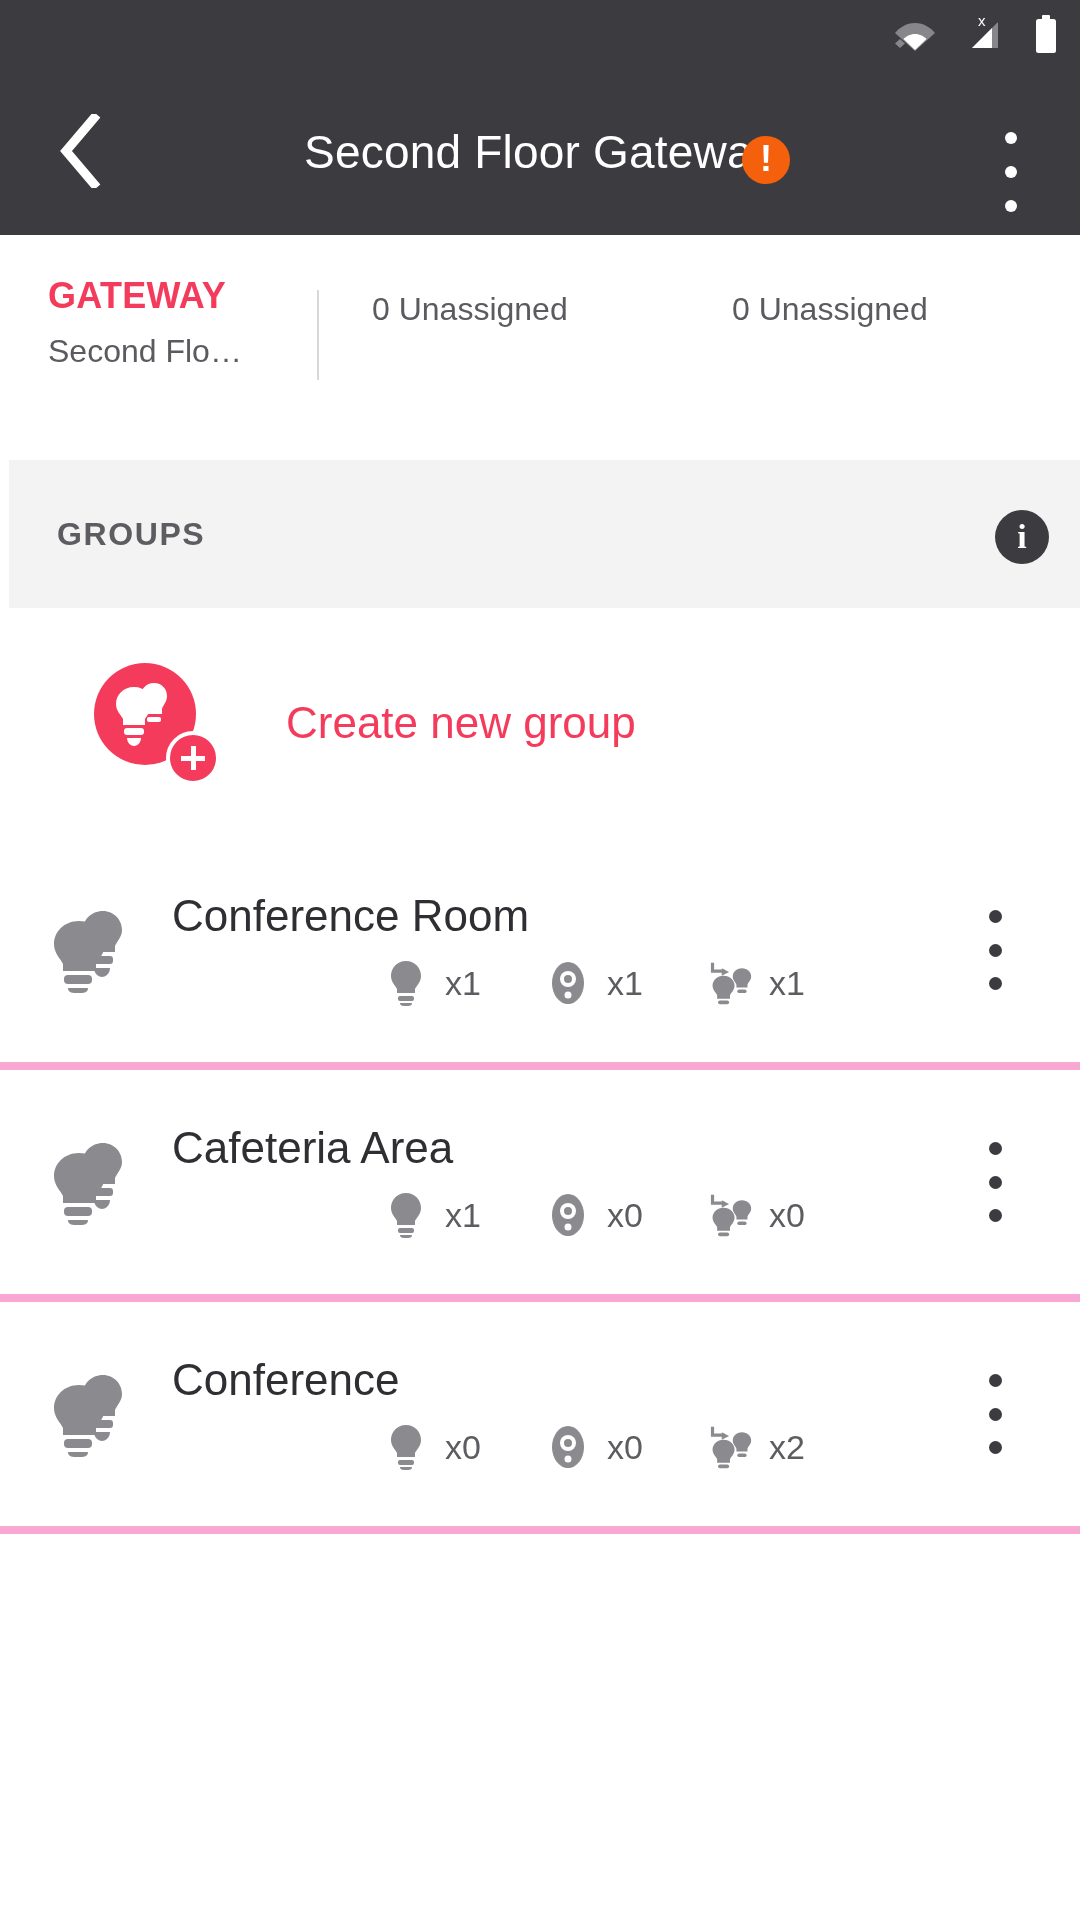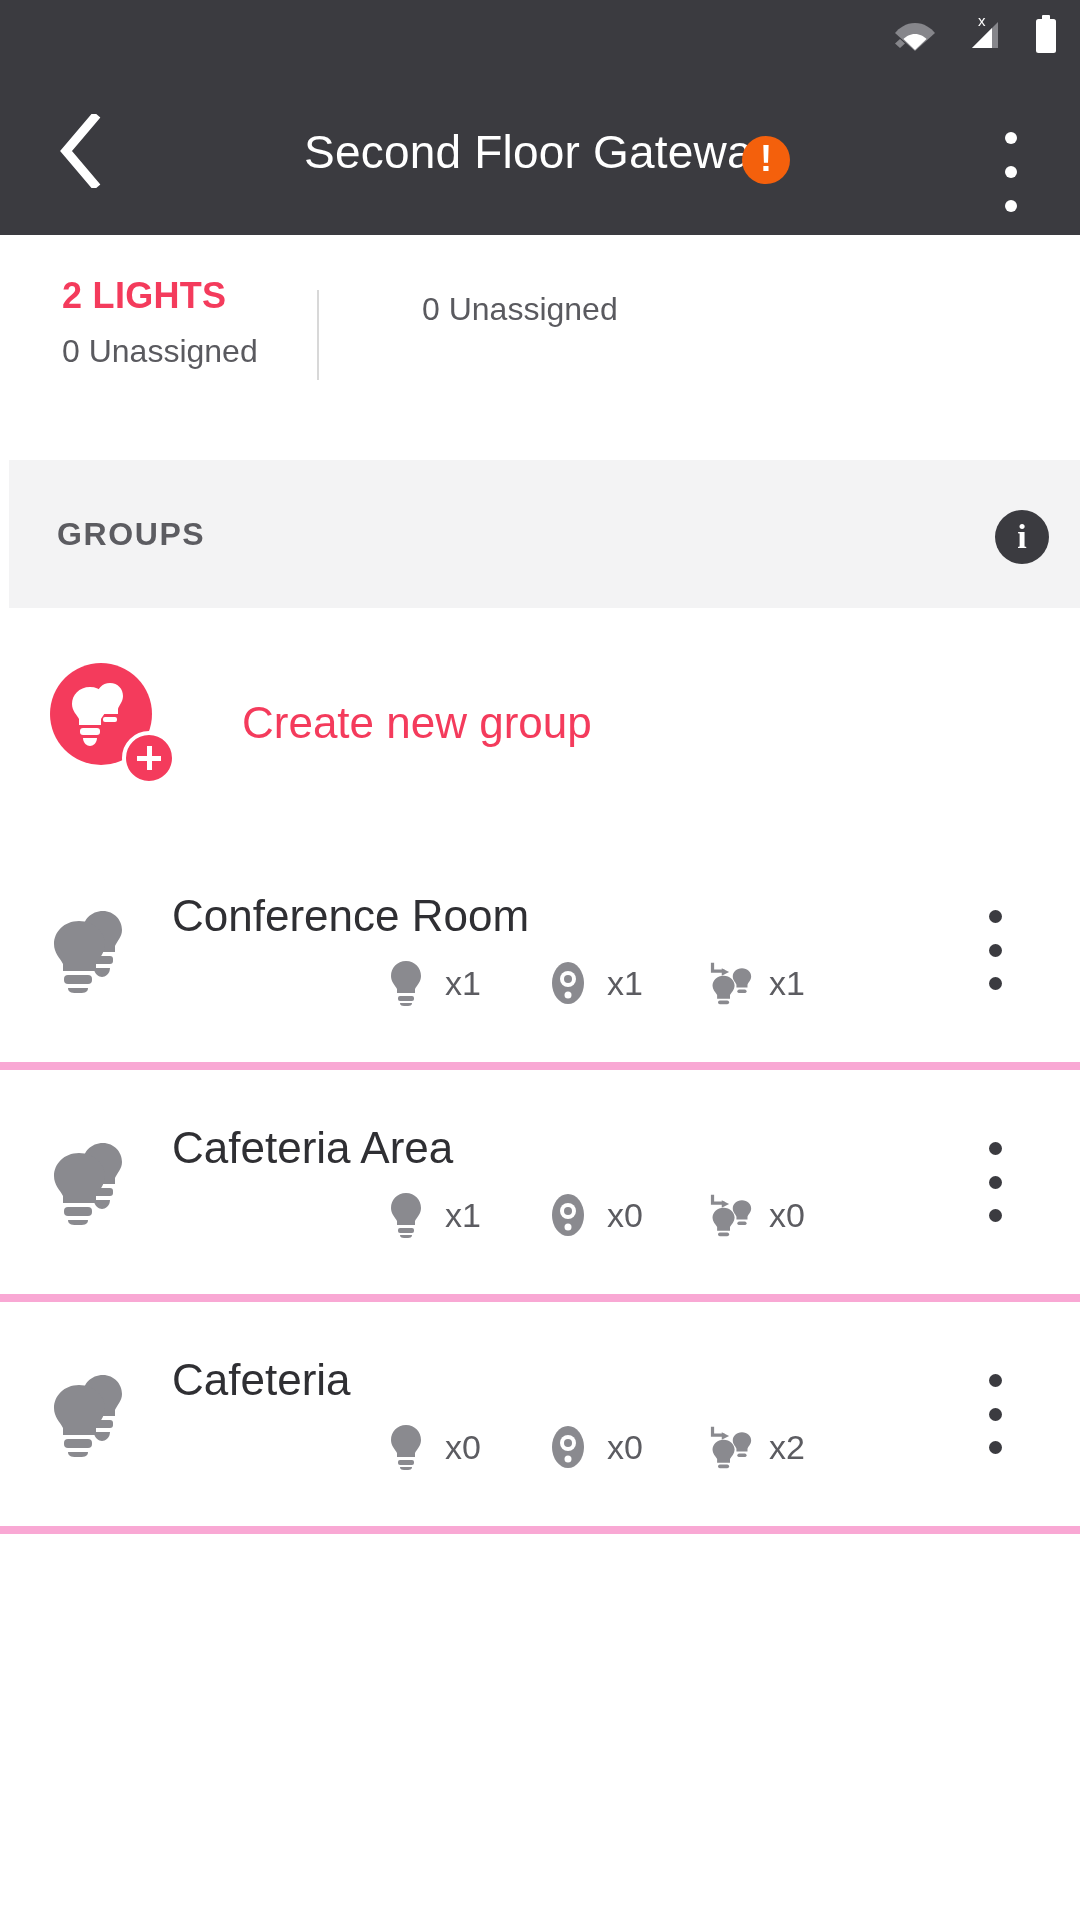--- a/index.html
+++ b/index.html
@@ -105,21 +105,21 @@
     cursor:pointer;
   }
   .info-btn span {
     color:#fff; font-size:34px; font-weight:700;
     font-family:"Liberation Serif", serif; line-height:1;
   }
 
   
   .create-row {
     position:absolute; top:608px; left:0; width:1080px; height:230px;
-    display:flex; align-items:center; cursor:pointer;
+    display:flex; align-items:center; cursor:pointer;padding-left:44px;
   }
   .create-icon {
     position:relative; margin-left:50px;
     width:120px; height:120px; flex:0 0 120px;
   }
   .create-circle {
     position:absolute; left:0; top:0;
     width:102px; height:102px; border-radius:50%;
     background:#f43b5c;
   }
@@ -225,22 +225,25 @@
     </div>
 
     <div class="appbar-menu">
       <i></i>
       <i></i>
       <i></i>
     </div>
   </div>
 
   <div class="stats">
+    <div class="stat stat-1">
+      <div class="stat-title">GATEWAY</div>
+      <div class="stat-sub">Second Flo…</div>
+    </div>
     <div class="stat stat-2">
-      <div class="stat-title">2 LIGHTS</div>
       <div class="stat-sub">0 Unassigned</div>
     </div>
     <div class="stat stat-3">
       <div class="stat-sub">0 Unassigned</div>
     </div>
   </div>
   <div class="stat-divider"></div>
 
   <div class="groups-header">
     <div class="groups-label">GROUPS</div>
@@ -399,21 +402,21 @@
                    C64 34 69 30 69 23 C69 13 61 4 50 4 Z" fill="#8a8a8f"></path>
           <rect x="38" y="49" width="22" height="8" rx="3" fill="#8a8a8f"></rect>
           <path d="M41 61 L57 61 C57 67 52 70 49 70 C46 70 41 67 41 61 Z" fill="#8a8a8f"></path>
           <path d="M26 14 C11 14 1 25 1 37 C1 46 7 51 10 57 L10 64 L43 64 L43 57
                    C46 51 52 46 52 37 C52 25 41 14 26 14 Z" fill="#8a8a8f"></path>
           <rect x="11" y="68" width="28" height="9" rx="4" fill="#8a8a8f"></rect>
           <path d="M15 81 L35 81 C35 86 30 86 25 86 C20 86 15 86 15 81 Z" fill="#8a8a8f"></path>
         </svg>
       </div>
       <div class="group-body">
-        <div class="group-name">Cafeteria</div>
+        <div class="group-name">Conference</div>
         <div class="group-meta">
           <div class="meta-item">
             <span class="meta-icon">
               <svg width="34" height="46" viewBox="0 0 34 46">
                 <path d="M17 1 C8 1 2 8 2 16 C2 22 6 25 8 29 L8 33 L26 33 L26 29
                          C28 25 32 22 32 16 C32 8 26 1 17 1 Z" fill="#8a8a8f"></path>
                 <rect x="9" y="36" width="16" height="5" rx="2" fill="#8a8a8f"></rect>
                 <path d="M11 43 L23 43 C23 46 20 46 17 46 C14 46 11 46 11 43 Z" fill="#8a8a8f"></path>
               </svg>
             </span>

